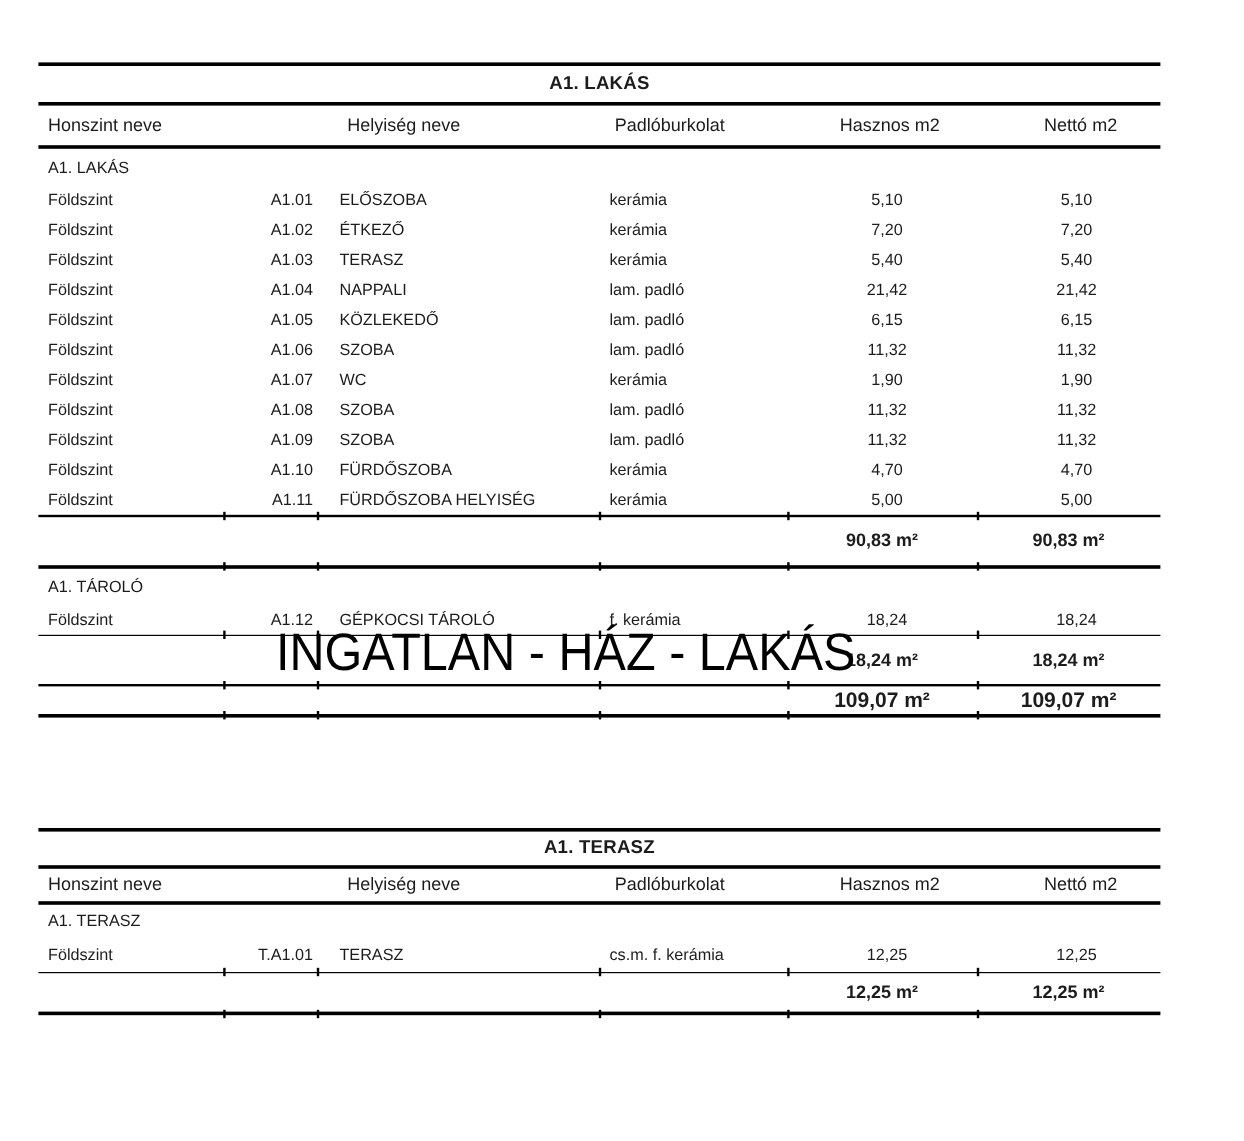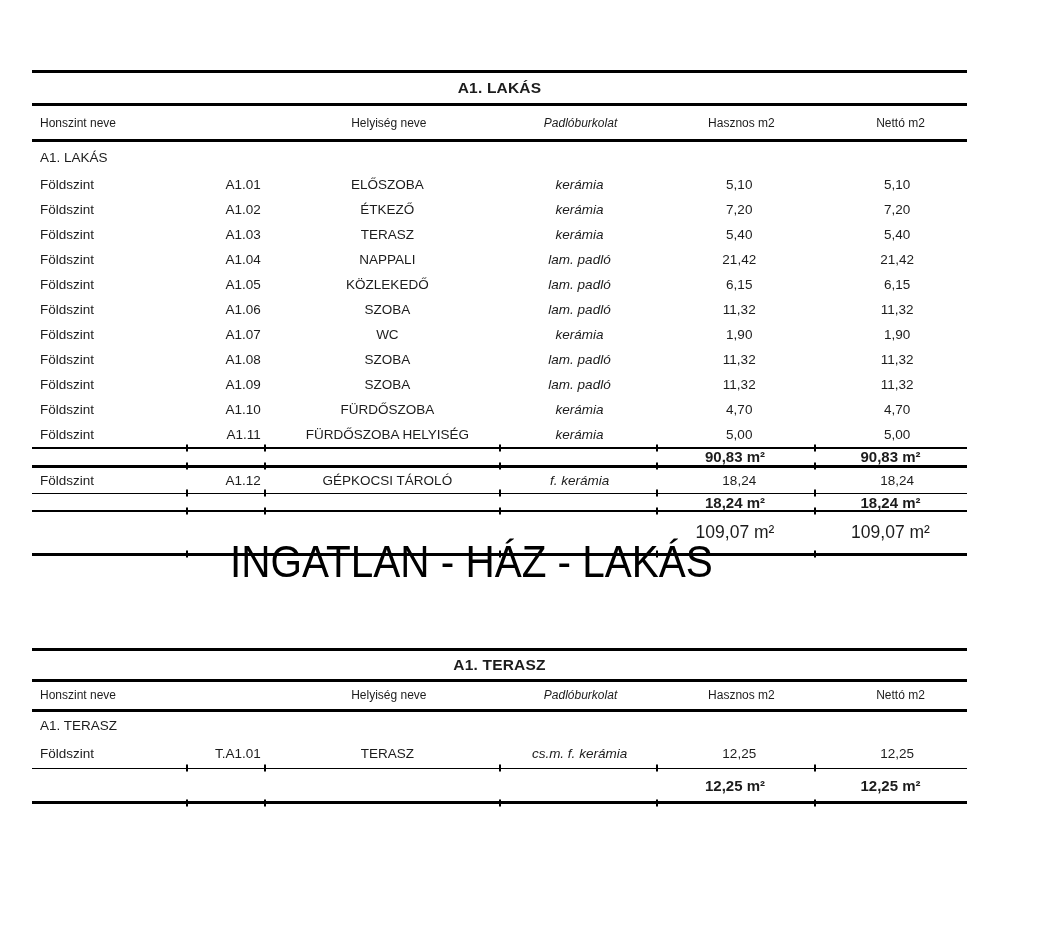--- a/index.html
+++ b/index.html
@@ -1,46 +1,46 @@
 <!DOCTYPE html>
 <html><head>
 <meta charset="utf-8">
 <style>
   html,body{margin:0;padding:0;background:#ffffff;}
   body{width:1037px;height:951px;overflow:hidden;
        font-family:"Liberation Sans",sans-serif;color:#1c1c1c;}
   .page{position:relative;width:1037px;height:951px;background:#fff;}
 
   .area-table{margin-left:32px;width:935px;}
-  #table-0{margin-top:70px;}
+  #table-0{margin-top:52px;}
   #table-1{margin-top:92px;}
 
   
   .rule{position:relative;background:#000;width:935px;}
   .rule.thick{height:3px;}
   .rule.thin{height:1.5px;}
   .tick{position:absolute;width:1.5px;height:7px;top:50%;transform:translateY(-50%);background:#000;}
 
   
   .row{display:flex;align-items:center;width:935px;}
   .cell{box-sizing:border-box;overflow:visible;white-space:nowrap;}
   .c0{width:154px;padding-left:8px;text-align:left;}
   .c1{width:78px;padding-left:5px;text-align:right;}
-  .c2{width:235px;padding-left:6px;text-align:center;}
-  .c3{width:157px;text-align:center;font-style:italic;}
+  .c2{width:235px;padding-left:6px;text-align:left;}
+  .c3{width:157px;text-align:left;}
   .c4{width:158px;text-align:center;}
   .c5{width:153px;text-align:center;}
 
   .title-row{height:30px;justify-content:center;font-weight:bold;font-size:15.5px;letter-spacing:.2px;}
-  .header-row{height:33px;font-size:12px;gap:24px;}
+  .header-row{height:33px;font-size:15px;gap:24px;}
   .group-row{height:30px;font-size:13.5px;}
   .group-row .cell{width:935px;padding-left:8px;}
   .data-row{height:25px;font-size:13.5px;gap:16px;}
-  .subtotal-row{height:16px;font-size:15px;font-weight:bold;}
-  .total-row{height:41px;font-size:17.5px;font-weight:normal;}
+  .subtotal-row{height:40px;font-size:15px;font-weight:bold;}
+  .total-row{height:23px;font-size:17.5px;font-weight:bold;}
 
   
   #table-1 .title-row{height:28px;}
   #table-1 .header-row{height:27px;}
   #table-1 .group-row{height:28px;}
   #table-1 .data-row{height:28px;}
   #table-1 .subtotal-row{height:32px;justify-content:center;}
 
   .watermark{
     position:absolute;left:230px;top:469px;z-index:5;
@@ -177,20 +177,23 @@
           <span class="cell c4">90,83 m²</span>
           <span class="cell c5">90,83 m²</span>
         </div>
         <div class="rule thick ticks">
           <span class="tick" style="left: 154px;"></span>
           <span class="tick" style="left: 232px;"></span>
           <span class="tick" style="left: 467px;"></span>
           <span class="tick" style="left: 624px;"></span>
           <span class="tick" style="left: 782px;"></span>
         </div>
+        <div class="row group-row">
+          <span class="cell">A1. TÁROLÓ</span>
+        </div>
         <div class="row data-row">
           <span class="cell c0">Földszint</span>
           <span class="cell c1">A1.12</span>
           <span class="cell c2">GÉPKOCSI TÁROLÓ</span>
           <span class="cell c3">f. kerámia</span>
           <span class="cell c4">18,24</span>
           <span class="cell c5">18,24</span>
         </div>
         <div class="rule thin ticks">
           <span class="tick" style="left: 154px;"></span>

